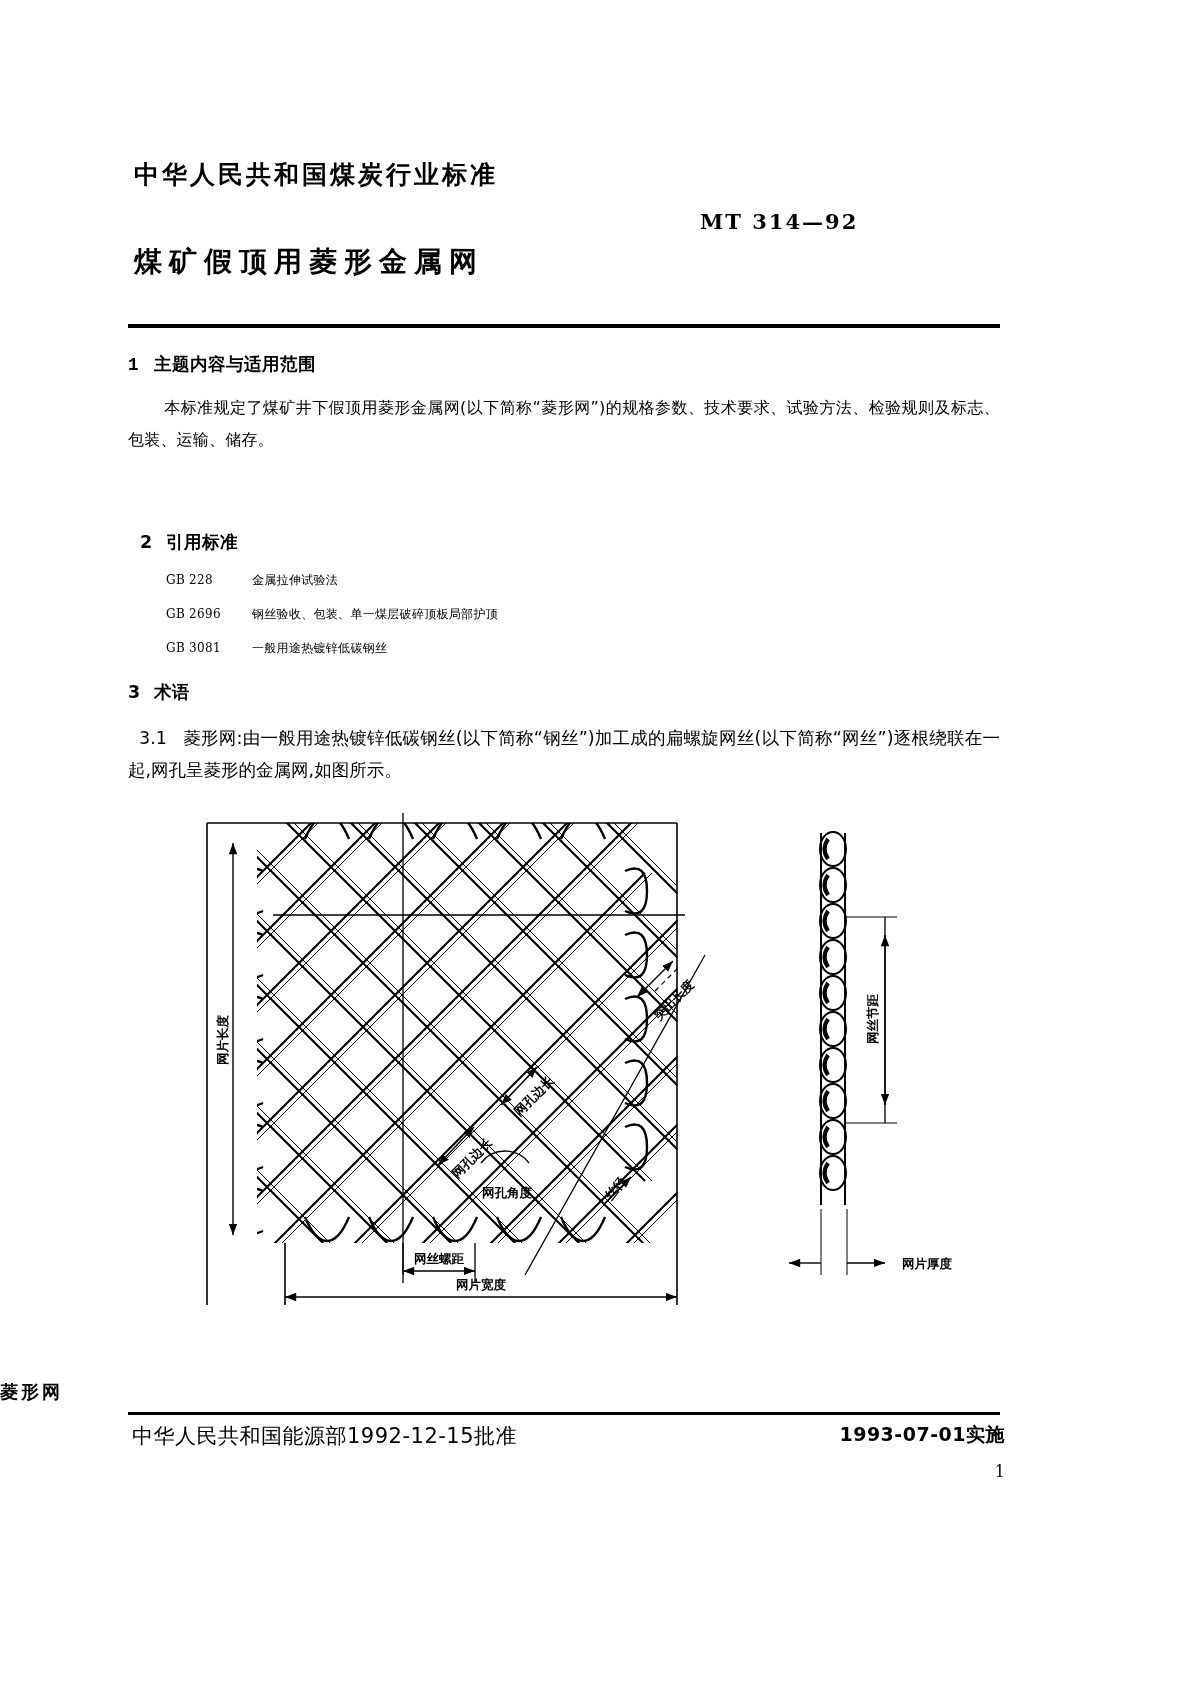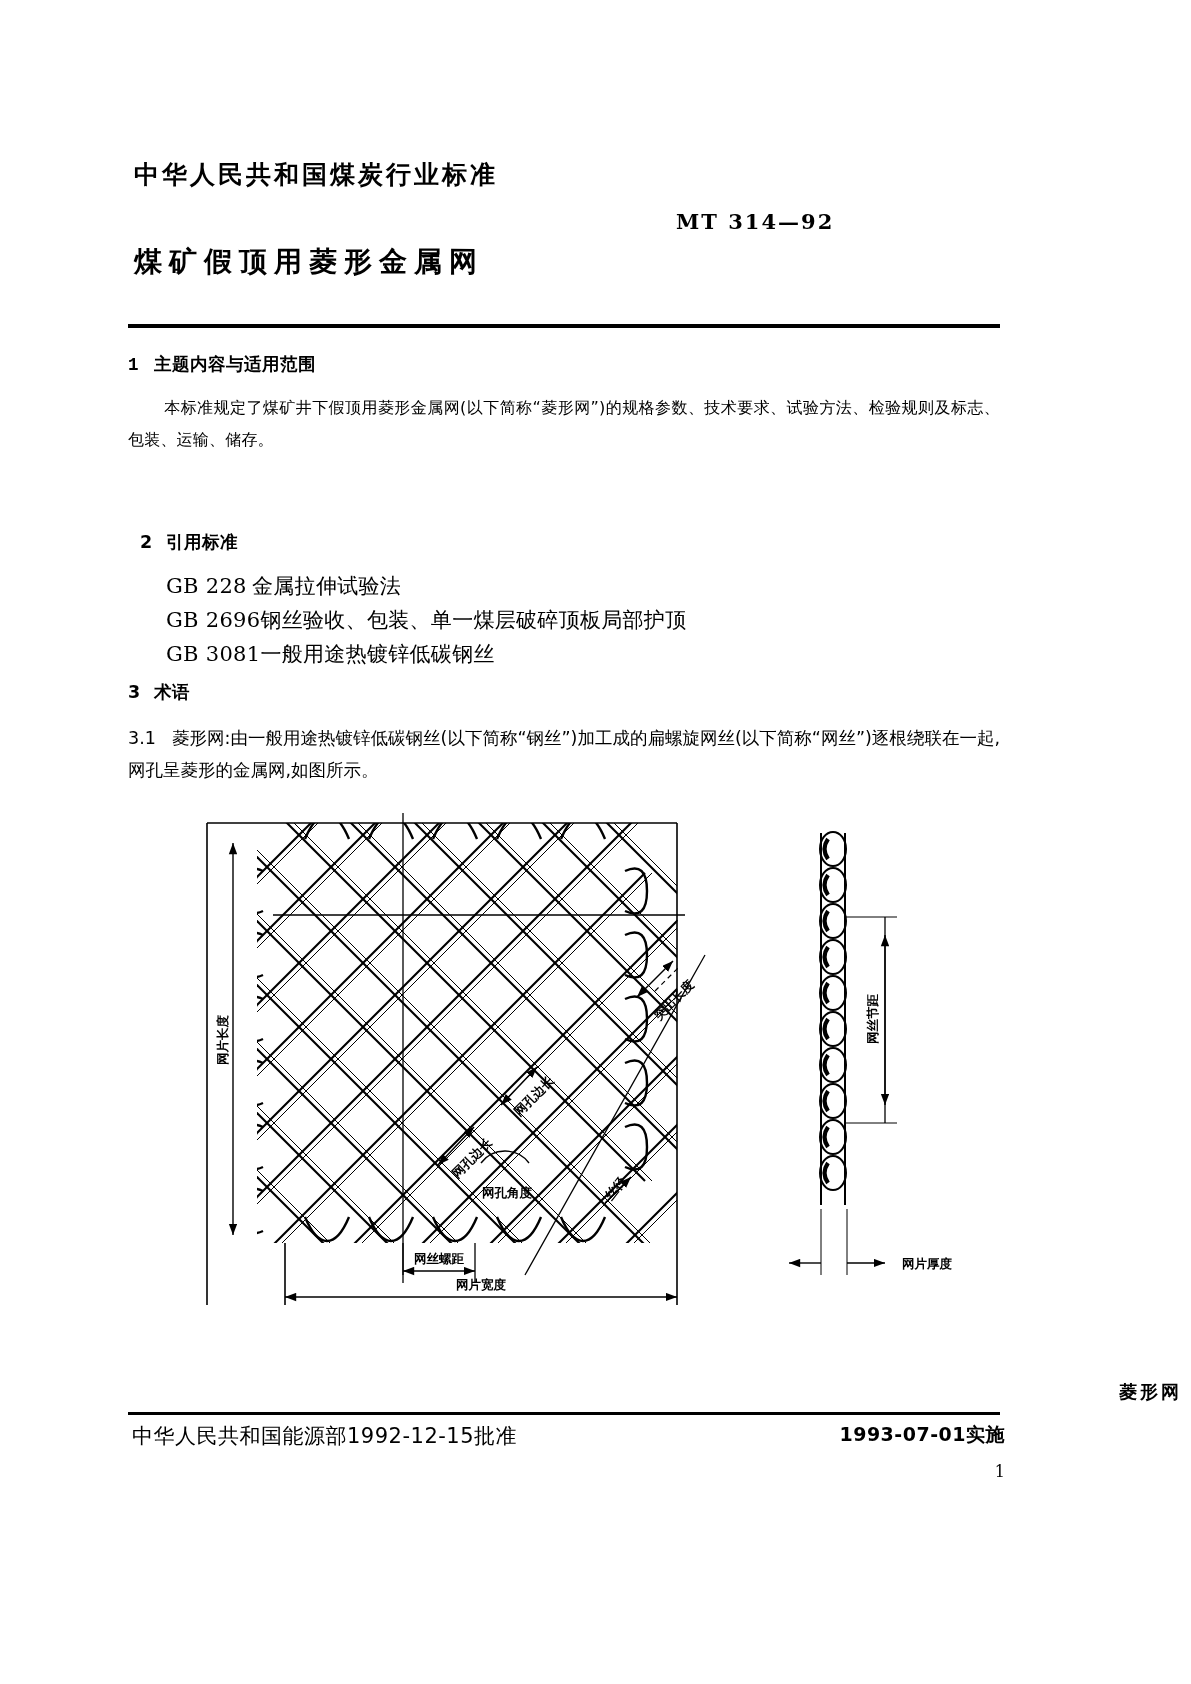--- a/index.html
+++ b/index.html
@@ -28,21 +28,21 @@
     position: absolute;
     left: 134px;
     top: 158px;
     font-size: 25px;
     font-weight: bold;
     letter-spacing: 3px;
     font-family: "DejaVu Sans", "Liberation Sans", sans-serif;
   }
   .doc-code {
     position: absolute;
-    left: 676px;
+    left: 700px;
     top: 209px;
     font-size: 21px;
     font-weight: bold;
     letter-spacing: 2px;
     font-family: "DejaVu Serif", "Liberation Serif", serif;
   }
   .doc-title {
     position: absolute;
     left: 134px;
     top: 243px;
@@ -74,56 +74,57 @@
     position: absolute;
     font-size: 16px;
     line-height: 32px;
     letter-spacing: 0.2px;
     width: 872px;
     text-align: justify;
   }
   .para .indent { display: inline-block; width: 36px; }
   .ref-item {
     position: absolute;
-    font-size: 21px;
+    font-size: 12px;
     letter-spacing: 0.3px;
   }
   .ref-code {
     display: inline-block;
     font-family: "DejaVu Serif", "Liberation Serif", serif;
     min-width: 86px;
   }
   .term-para {
     position: absolute;
     left: 128px;
     width: 872px;
     font-size: 17.5px;
     line-height: 32px;
     text-align: justify;
   }
   .term-num {
     display: inline-block;
     min-width: 44px;
     font-family: "DejaVu Sans", "Liberation Sans", sans-serif;
+    margin-left: 11px;
   }
 
   
   .figure-wrap {
     position: absolute;
     left: 185px;
     top: 805px;
     width: 815px;
     height: 560px;
   }
   .figure-caption {
     position: absolute;
     left: 0;
     top: 1380px;
     width: 1182px;
-    text-align: right;
+    text-align: left;
     font-size: 18px;
     font-weight: bold;
     letter-spacing: 3px;
   }
 
   
   .rule-bottom {
     position: absolute;
     left: 128px;
     top: 1412px;

